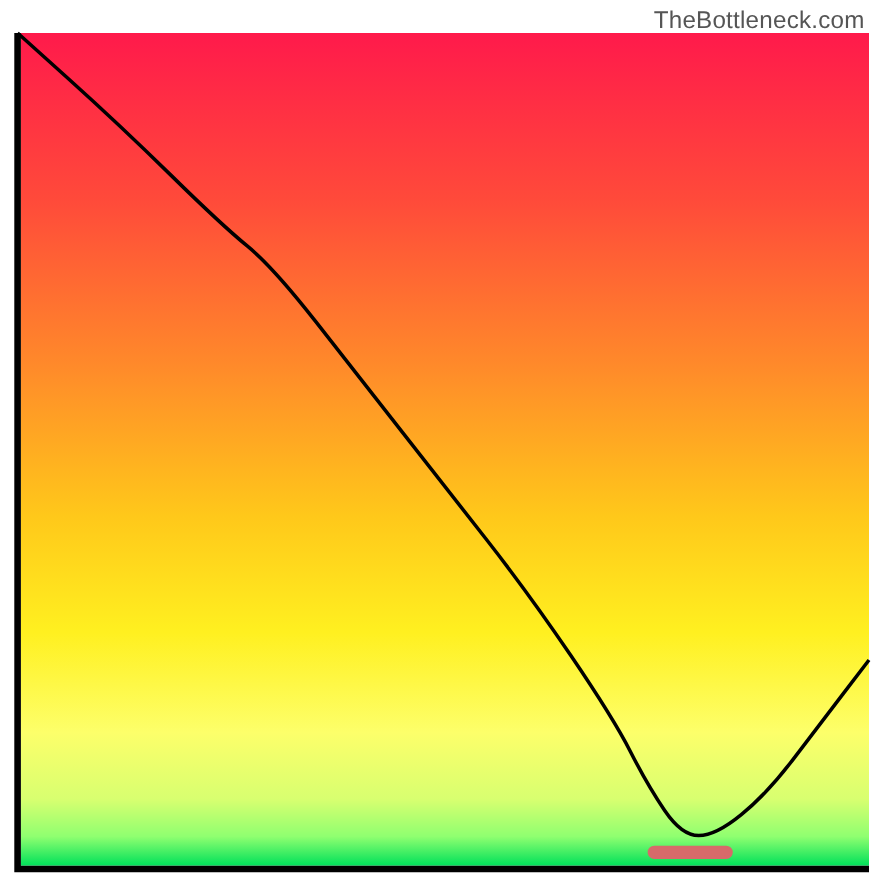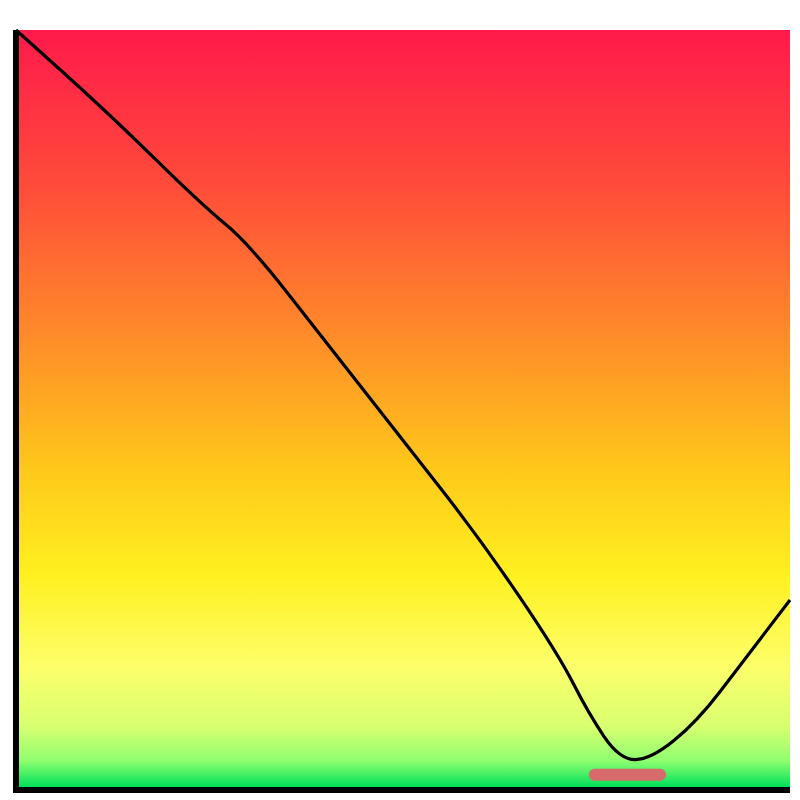--- a/index.html
+++ b/index.html
@@ -50,13 +50,14 @@
 
     <rect id="plot-bg" fill="url(#bg-gradient)" x="19" y="30" width="771" height="757"></rect>
 
     <path id="curve" fill="none" stroke="#000" stroke-width="3.2" d="M 16 30 Q 16 30 62.44 71.8 Q 108.88 113.6 155.32 159.2 Q 201.76 204.79999999999998 224.98 223.8 Q 248.2 242.8 286.9 292.20000000000005 Q 325.6 341.6 364.3 391 Q 403 440.40000000000003 441.7 489.79999999999995 Q 480.4 539.1999999999999 519.0999999999999 596.2 Q 557.8 653.2 573.28 683.6 Q 588.76 714 604.24 736.8 Q 619.72 759.6 635.2 759.6 Q 650.68 759.6 673.9 740.6 Q 697.12 721.6 720.3399999999999 691.2 Q 743.56 660.8 766.78 630.4 T 790 600"></path>
 
     <rect id="marker" rx="6" ry="6" x="588.76" y="768.8" width="77.39999999999998" height="12" fill="#d76a6a"></rect>
 
     <path id="frame" fill="none" stroke="#000" stroke-width="6" d="M 16 30 L 16 790 L 790 790"></path>
   </svg>
 
+  <div class="watermark">TheBottleneck.com</div>
 </div>
 
 </body></html>

